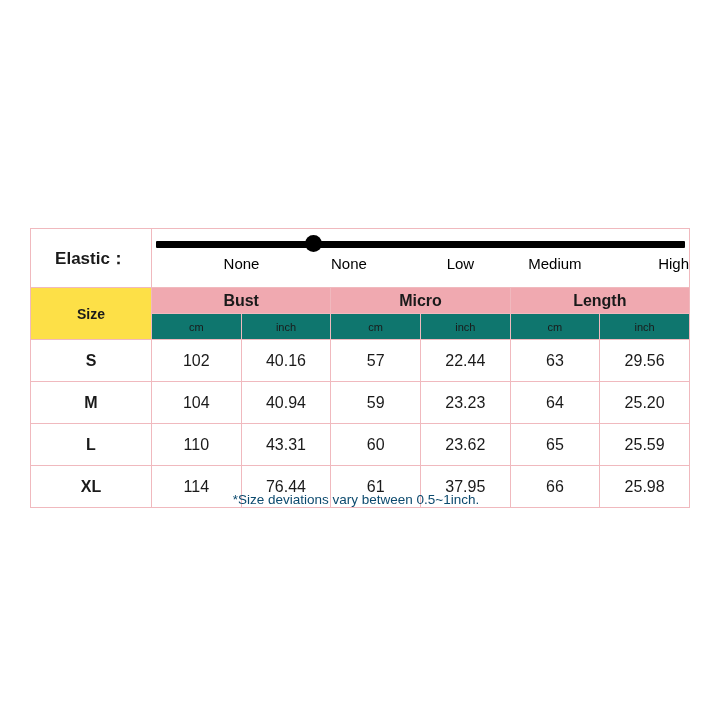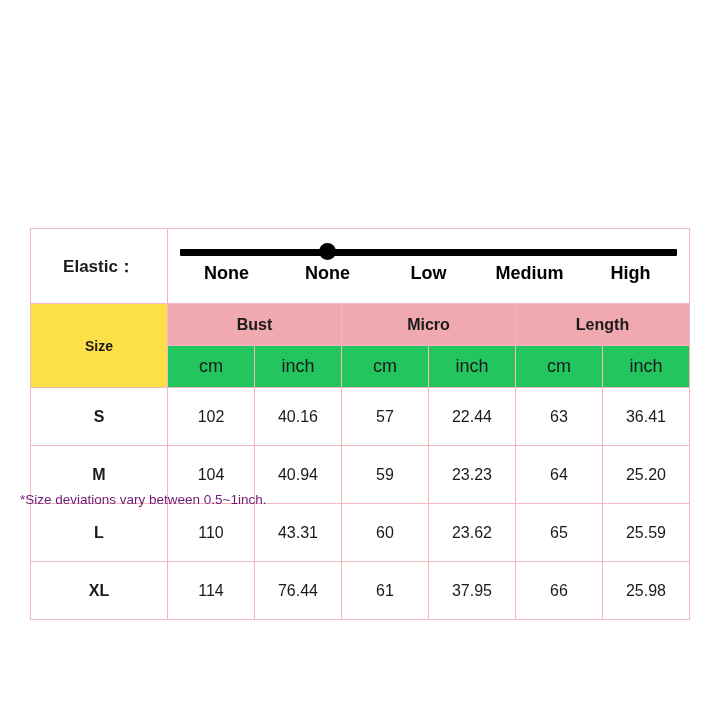--- a/index.html
+++ b/index.html
@@ -23,21 +23,21 @@
     position: absolute;
     left: 30px;
     top: 228px;
     width: 660px;
     border-collapse: collapse;
     table-layout: fixed;
   }
 
   .size-chart td, .size-chart th {
     border: 1px solid #f0b9be;
-    padding: 8px;
+    padding: 0;
     text-align: center;
     vertical-align: middle;
     color: #1a1a1a;
   }
 
   
   .elastic-label {
     width: 120px;
     height: 58px;
     font-size: 17px;
@@ -90,41 +90,41 @@
   .scale-labels {
     position: absolute;
     left: 0;
     right: 0;
     top: 26px;
     display: flex;
   }
 
   .scale-labels span {
     flex: 1;
-    text-align: center;
-    font-size: 18px;
-    font-weight: bold;
+    text-align: right;
+    font-size: 15px;
+    font-weight: normal;
     color: #000;
   }
 
   
   .hdr-pink {
     background: #f0a9b0;
     color: #ffffff;
     font-weight: bold;
     font-size: 16px;
     height: 25px;
     border-color: #f0b9be;
     margin-top: 44px;
   }
 
   .hdr-pink-light {
-    background: #22c55e;
+    background: #0f766e;
     color: #3a3a3a;
-    font-size: 18px;
+    font-size: 11px;
     height: 25px;
     border-color: #f0b9be;
   }
 
   .size-cell {
     background: #fde047;
     color: #ffffff;
     font-weight: bold;
     font-size: 14px;
     border-color: #f0b9be;
@@ -135,26 +135,26 @@
     font-size: 16px;
   }
 
   .size-name {
     font-weight: bold;
     font-size: 17px;
   }
 
   .note {
     position: absolute;
-    left: 20px;
+    left: 26px;
     top: 492px;
     width: 660px;
-    text-align: left;
+    text-align: center;
     font-size: 13.5px;
-    color: #701a75;
+    color: #0c4a6e;
   }
 </style>
 </head>
 <body>
 
 <div id="page">
 
   <table class="size-chart">
     <tbody>
 
@@ -193,21 +193,21 @@
         <td class="hdr-pink-light">inch</td>
       </tr>
 
       <tr class="body-row">
         <td class="size-name">S</td>
         <td>102</td>
         <td>40.16</td>
         <td>57</td>
         <td>22.44</td>
         <td>63</td>
-        <td>36.41</td>
+        <td>29.56</td>
       </tr>
 
       <tr class="body-row">
         <td class="size-name">M</td>
         <td>104</td>
         <td>40.94</td>
         <td>59</td>
         <td>23.23</td>
         <td>64</td>
         <td>25.20</td>

